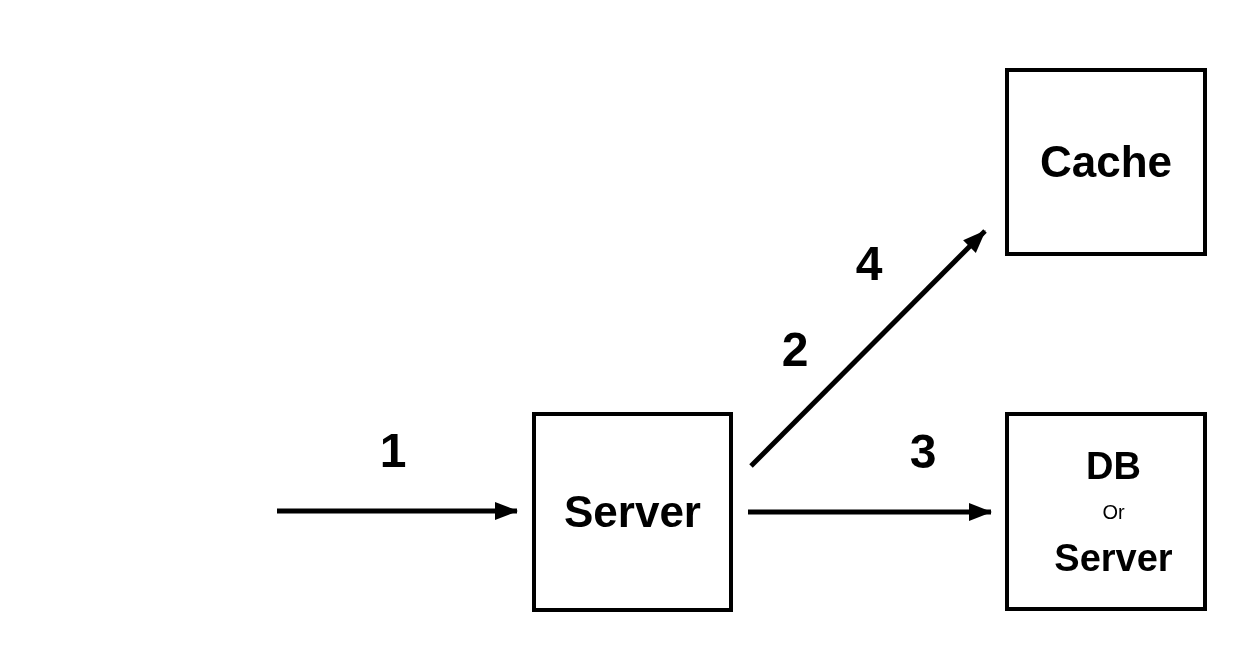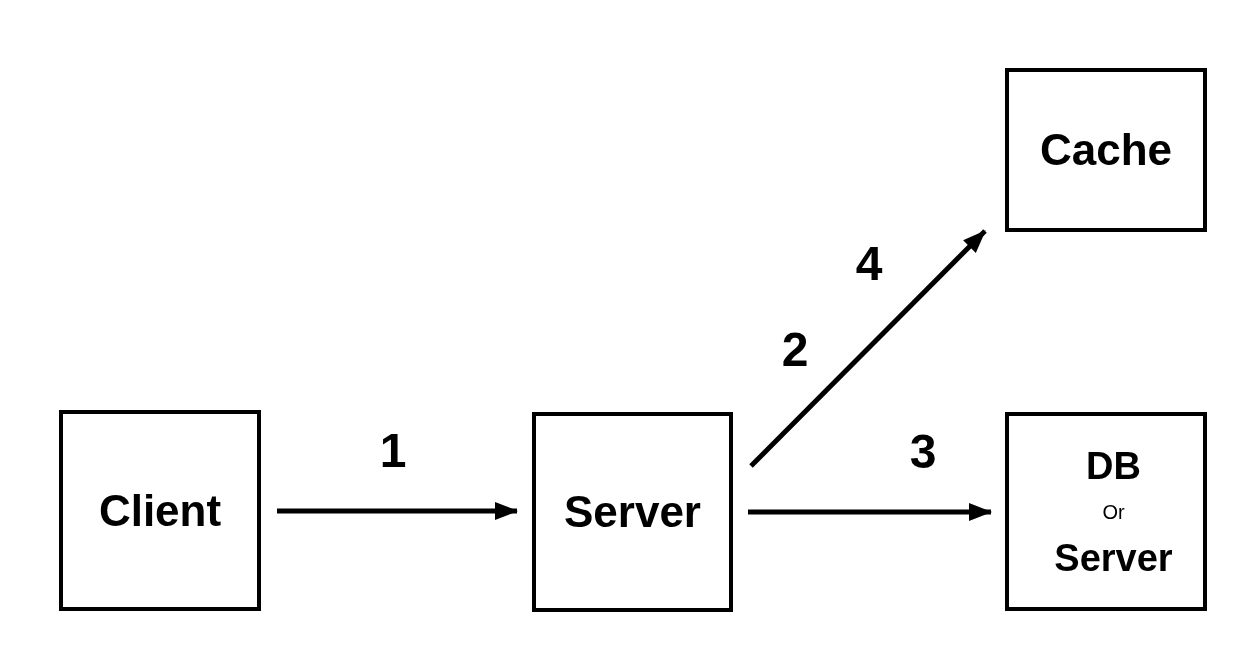--- a/index.html
+++ b/index.html
@@ -49,21 +49,21 @@
     justify-content: center;
     text-align: center;
   }
   .node-label {
     font-size: 44px;
     font-weight: 700;
     line-height: 1;
   }
   #node-client { left: 59px;   top: 410px; width: 202px; height: 201px; }
   #node-server { left: 532px;  top: 412px; width: 201px; height: 200px; }
-  #node-cache  { left: 1005px; top: 68px;  width: 202px; height: 164px; }
+  #node-cache  { left: 1005px; top: 68px;  width: 202px; height: 188px; }
   #node-db     { left: 1005px; top: 412px; width: 202px; height: 199px; padding-left: 15px; }
   .db-lines {
     display: flex;
     flex-direction: column;
     align-items: center;
   }
   .db-line-big {
     font-size: 38px;
     font-weight: 700;
     line-height: 46px;
@@ -95,23 +95,20 @@
     <defs>
       <marker id="ah" markerUnits="userSpaceOnUse" markerWidth="26" markerHeight="22" refX="23" refY="10" orient="auto">
         <path class="arrowhead" d="M1,1 L24,10 L1,19 Z"></path>
       </marker>
     </defs>
     <line class="edge-line" x1="277" y1="511" x2="517" y2="511" marker-end="url(#ah)"></line>
     <line class="edge-line" x1="751" y1="466" x2="985" y2="231" marker-end="url(#ah)"></line>
     <line class="edge-line" x1="748" y1="512" x2="991" y2="512" marker-end="url(#ah)"></line>
   </svg>
 
-  <div class="node" id="node-client">
-    <span class="node-label">Client</span>
-  </div>
 
   <div class="node" id="node-server">
     <span class="node-label">Server</span>
   </div>
 
   <div class="node" id="node-cache">
     <span class="node-label">Cache</span>
   </div>
 
   <div class="node" id="node-db">

